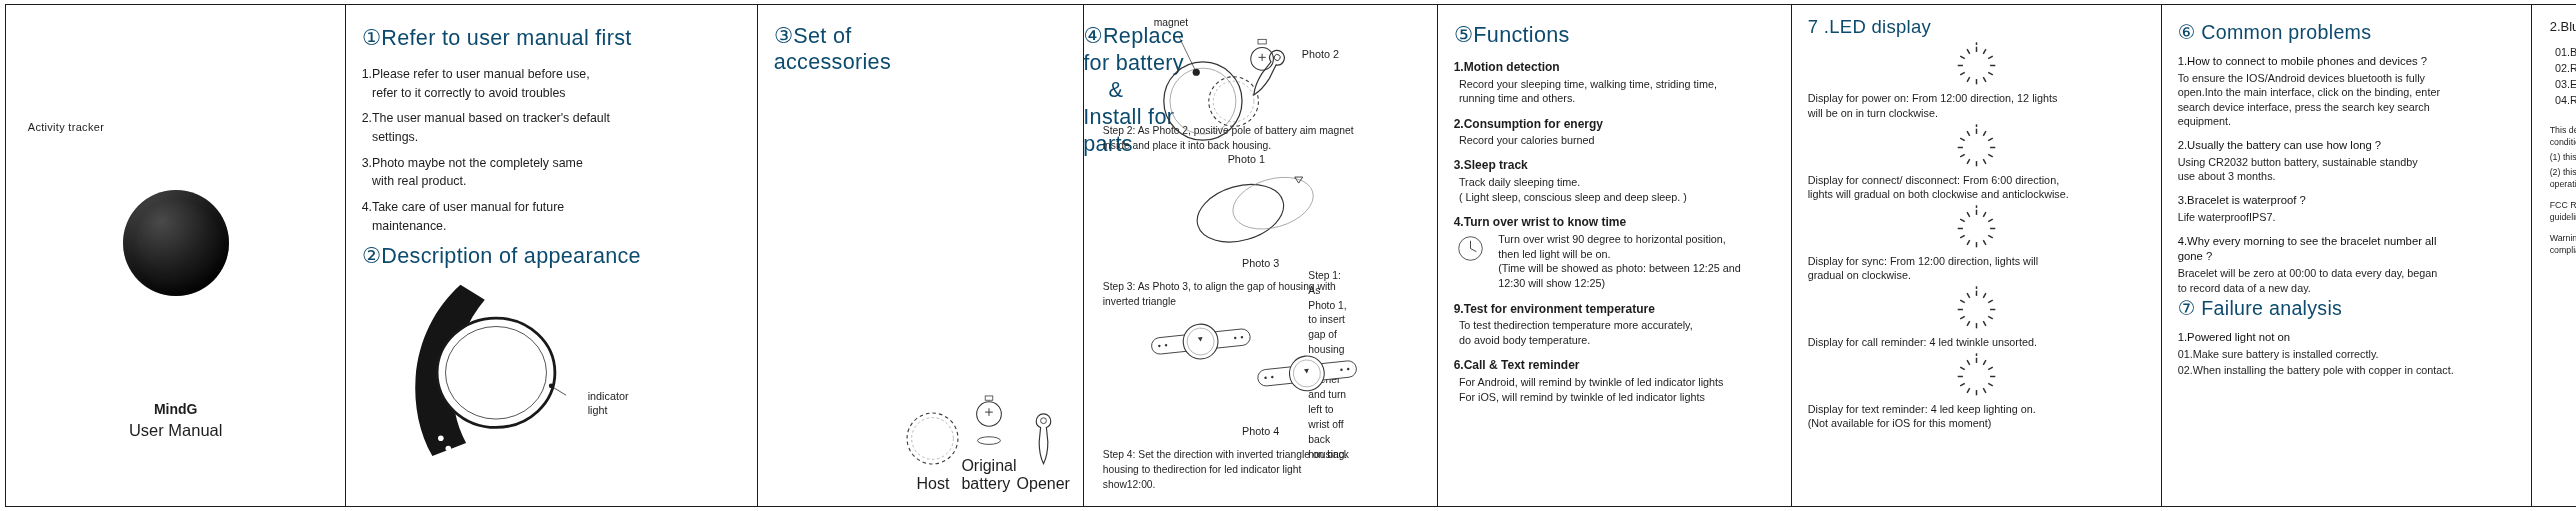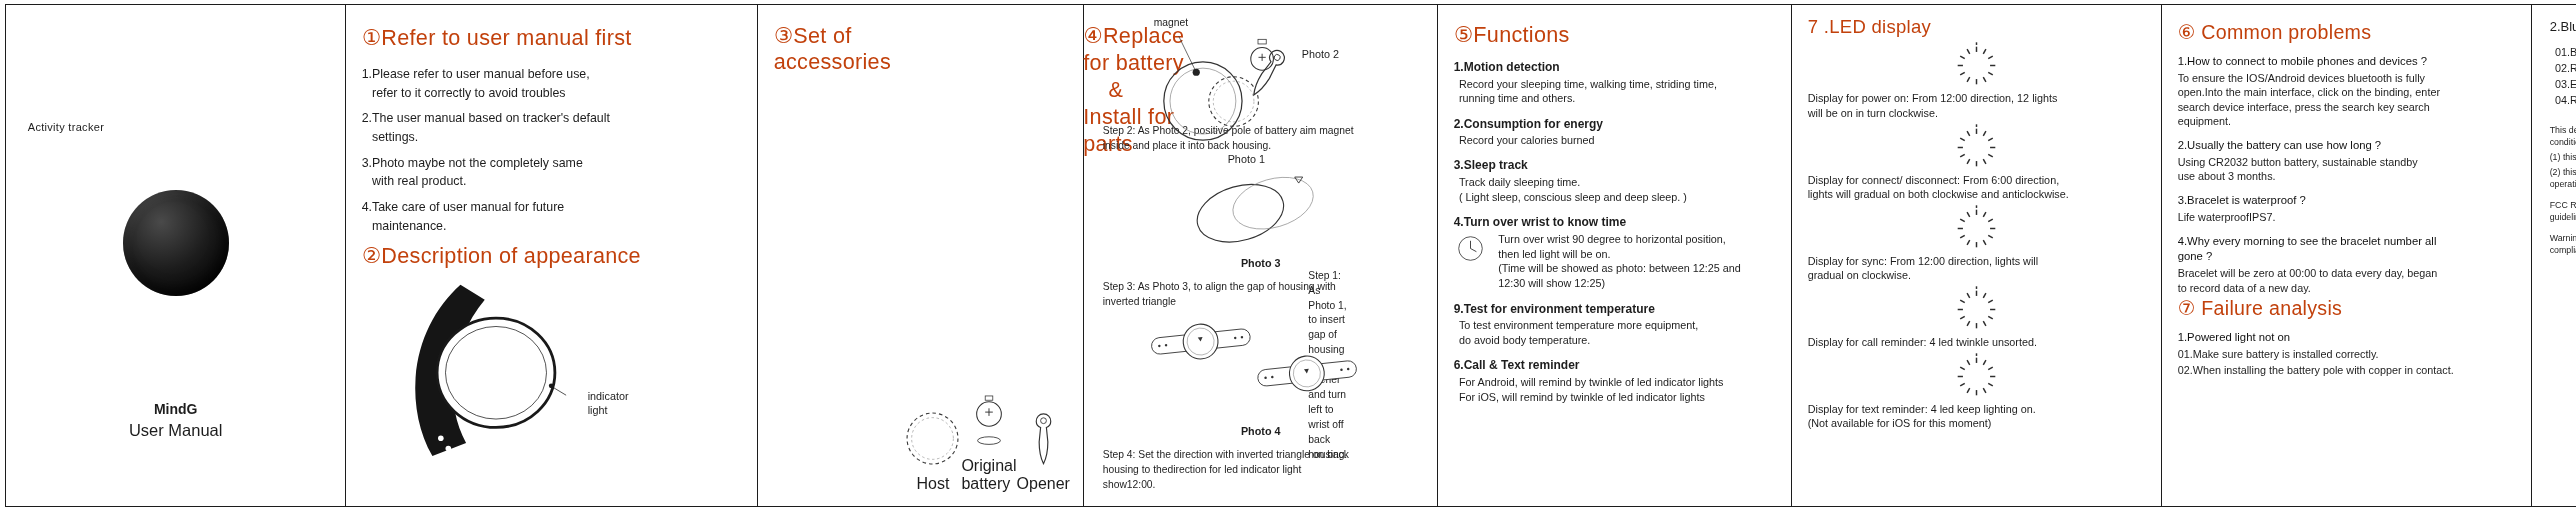--- a/index.html
+++ b/index.html
@@ -27,21 +27,21 @@
   .panel:last-child { border-right: none; }
   .p1 { width: 340px; }
   .p2 { width: 412px; }
   .p3 { width: 326px; display: flex; }
   .p4 { width: 354px; display: flex; flex-direction: column; }
   .p5 { width: 354px; }
   .p6 { width: 370px; display: flex; flex-direction: column; padding-top: 10.3px; }
   .p7 { width: 370px; }
   .p8 { flex: 1; padding: 10.3px 17.5px; }
 
-  .h-big { font-size: 21.6px; font-weight: 400; letter-spacing: 0.3px; color: #c2410c; }
+  .h-big { font-size: 21.6px; font-weight: 400; letter-spacing: 0.3px; color: #0c4a6e; }
 
   
   .cover-title { position: absolute; left: 21.6px; top: 116px; font-size: 11px; letter-spacing: 0.3px; }
   .cover-device {
     position: absolute; left: 50%; top: 185px; transform: translateX(-50%);
     width: 106px; height: 106px; border-radius: 50%;
     background: radial-gradient(circle at 36% 30%, #4a4a4a 0%, #1c1c1c 48%, #050505 80%);
     box-shadow: inset -3.1px -5.2px 13.4px rgba(0,0,0,.65), inset 2.6px 3.6px 8.2px rgba(255,255,255,.10);
   }
   .cover-product { position: absolute; left: 0; right: 0; top: 396px; text-align: center; font-weight: bold; font-size: 14px; }
@@ -65,21 +65,21 @@
   .photo-label { font-size: 10.8px; text-align: center; margin-top: 6.2px; }
   .step-text { font-size: 10.3px; line-height: 1.45; white-space: pre-wrap; }
   .p3 .step-text { margin-top: auto; margin-bottom: 30px; }
 
   
   .photo2-wrap { position: relative; height: 124px; }
   .photo2-svg { position: absolute; left: 18.5px; top: 9.3px; }
   .magnet-label { position: absolute; left: 54px; top: -1px; font-size: 10.3px; }
   .photo2-label { position: absolute; left: 202px; top: 30px; font-size: 10.8px; }
   .p4 .step-text { margin: 11.3px 0 0 3.1px; }
-  .photo-fig { margin-top: 14.4px; text-align: center; font-weight: bold; }
+  .photo-fig { margin-top: 14.4px; text-align: center; }
   .photo-fig svg { display: inline-block; }
 
   
   .p5 .h-big { margin: 3.1px 0 12.4px; }
   .fn { margin-bottom: 10.3px; }
   .fn-title { font-size: 12px; font-weight: bold; margin-bottom: 2.6px; }
   .fn-body { font-size: 10.8px; line-height: 1.38; white-space: pre-wrap; margin-left: 5.2px; }
   .fn-row { display: flex; gap: 8.2px; align-items: flex-start; }
   .clock-small { flex: 0 0 auto; margin-left: 2.1px; margin-top: 2.1px; }
 
@@ -293,21 +293,21 @@
           <path d="M32 32 V15 M32 32 L45 39" stroke="#333" stroke-width="2" fill="none"></path>
         </svg>
         <div class="fn-body">Turn over wrist 90 degree to horizontal position,
 then led light will be on.
 (Time will be showed as photo: between 12:25 and
 12:30 will show 12:25)</div>
       </div>
     </div>
     <div class="fn">
       <div class="fn-title">9.Test for environment temperature</div>
-      <div class="fn-body">To test environment temperature more equipment,
+      <div class="fn-body">To test thedirection temperature more accurately,
 do avoid body temperature.</div>
     </div>
     <div class="fn">
       <div class="fn-title">6.Call &amp; Text reminder</div>
       <div class="fn-body">For Android, will remind by twinkle of led indicator lights
 For iOS, will remind by twinkle of led indicator lights</div>
     </div>
   </section>
 
   <section class="panel p6">

